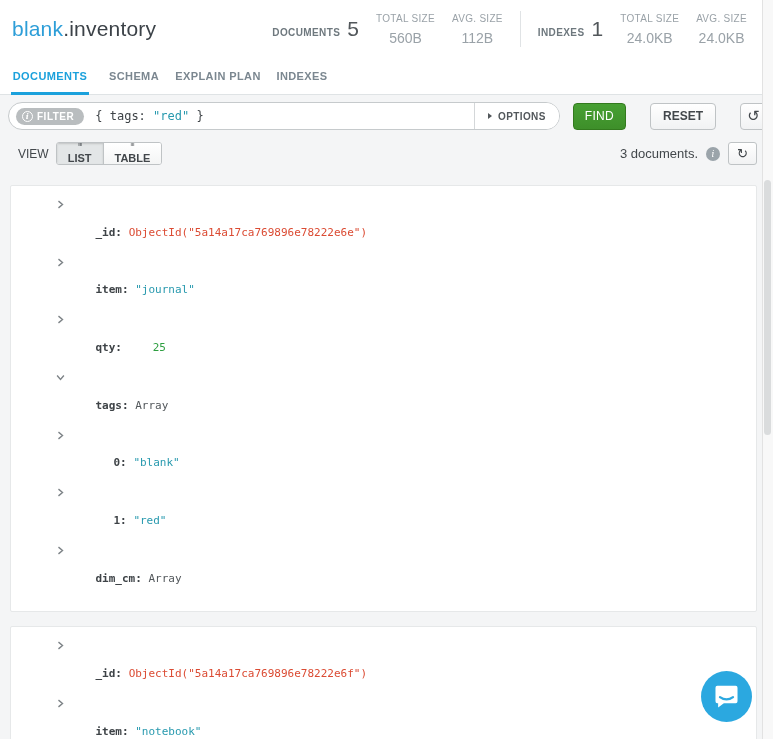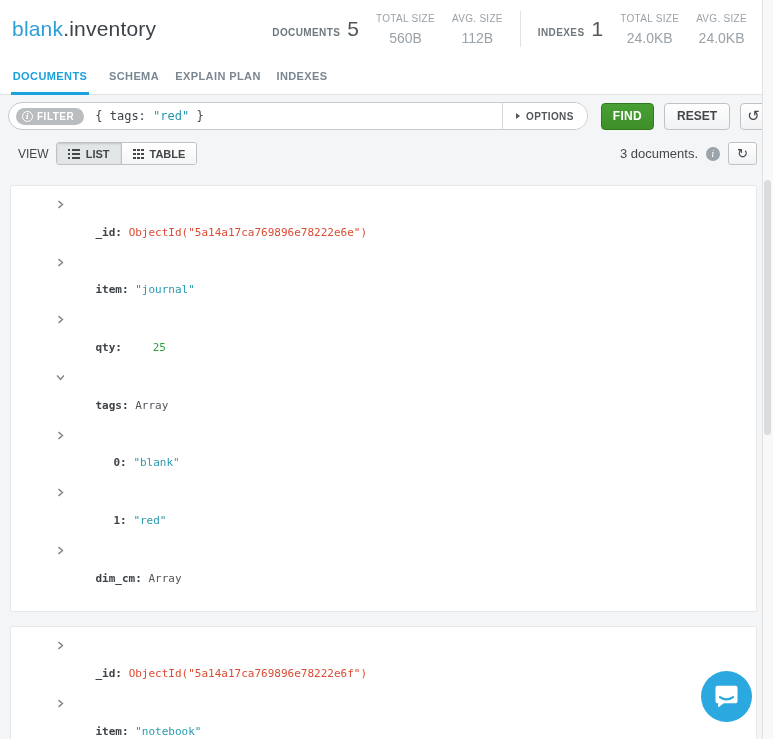--- a/index.html
+++ b/index.html
@@ -44,35 +44,35 @@
               align-items:center; justify-content:center; }
   .filter-text { font-family:"DejaVu Sans Mono", monospace; font-size:12px; color:#3E4347;
                  margin-left:11px; flex:1; white-space:pre; }
   .filter-text .str { color:#2799AE; }
   .options-btn { height:100%; display:flex; align-items:center; gap:6px; padding:0 13px;
                  border-left:1px solid #D4D7D9; font-size:10px; font-weight:bold; color:#52575B;
                  letter-spacing:.4px; background:#fff; cursor:pointer; flex:0 0 auto; }
   .caret-right { width:0; height:0; border-left:4px solid #52575B;
                  border-top:3.5px solid transparent; border-bottom:3.5px solid transparent; }
   .btn-green { height:27px; padding:0 11px; background:linear-gradient(#47A033,#3E8F2A);
-               border:1px solid #337A1E; border-radius:4px; color:#fff; font-weight:bold;
+               border:1px solid #337A1E; border-radius:4px; color:#fff; font-weight:normal;
                font-size:12px; letter-spacing:.3px; cursor:pointer; }
   .btn-plain { height:27px; padding:0 12px; background:linear-gradient(#FFFFFF,#F1F2F3);
                border:1px solid #BFC3C5; border-radius:4px; color:#42474B; font-weight:bold;
                font-size:12px; cursor:pointer; }
   .icon-btn { width:27px; height:27px; display:flex; align-items:center; justify-content:center;
               padding:0; font-size:15px; font-family:"DejaVu Sans", sans-serif; font-weight:normal; }
-  .query-row .btn-plain { margin-left:10px; }
+  .query-row .btn-plain { margin-left:24px; }
 
   .toolbar-row { display:flex; align-items:center; padding:6px 16px 12px 8px; }
   .insert-btn { height:23px; padding:0 12px; font-size:11px; }
   .view-label { font-size:12px; color:#42474B; margin-left:10px; margin-right:7px; }
   .segmented { display:flex; border:1px solid #BFC3C5; border-radius:3px; overflow:hidden; height:23px; background:#fff; }
   .seg { display:flex; align-items:center; gap:6px; padding:0 11px; font-size:11px; font-weight:bold;
-         color:#42474B; background:linear-gradient(#FFFFFF,#F4F5F5); cursor:pointer; }
+         color:#42474B; background:linear-gradient(#FFFFFF,#F4F5F5); cursor:pointer;flex-direction:column; }
   .seg.active { background:#E3E6E7; box-shadow:inset 0 1px 2px rgba(0,0,0,.15); }
   .seg + .seg { border-left:1px solid #BFC3C5; }
   .spacer { flex:1; }
   .count { font-size:13px; color:#42474B; margin-right:8px; }
   .count-info { width:14px; height:14px; border-radius:50%; background:#9BA4AA; color:#fff;
                 font-size:9px; font-family:"DejaVu Serif", serif; font-style:italic;
                 display:flex; align-items:center; justify-content:center; margin-right:8px; cursor:pointer; }
   .refresh-btn { width:29px; height:23px; border-radius:3px; font-size:13px; }
 
   

